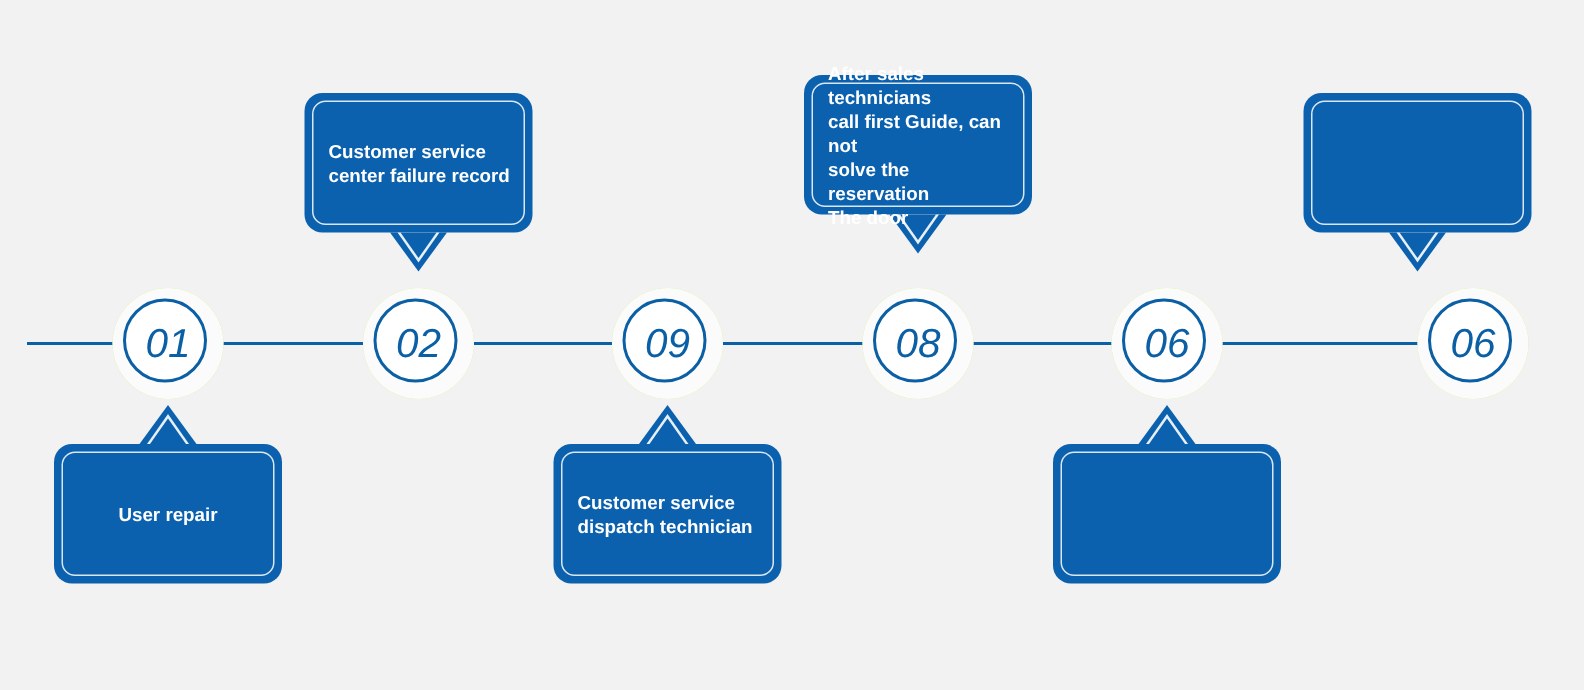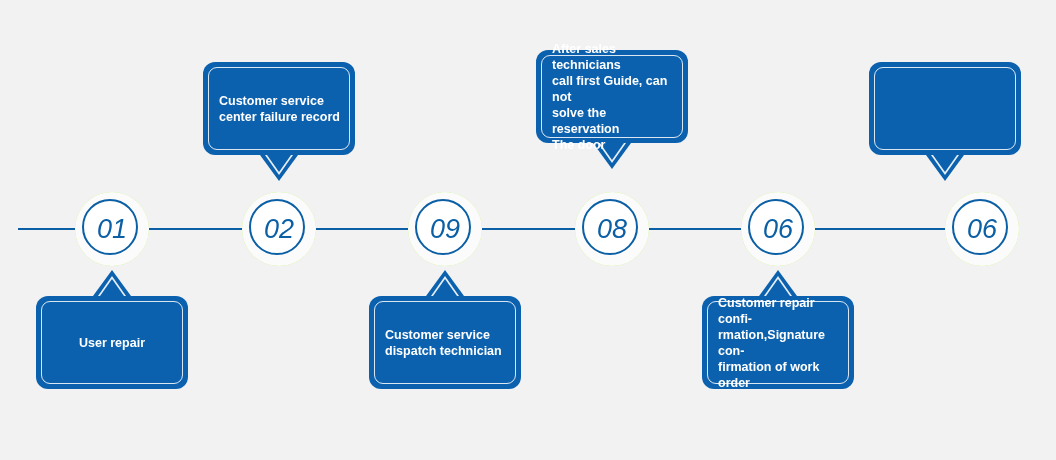--- a/index.html
+++ b/index.html
@@ -255,23 +255,20 @@
         <div class="txt">After sales technicians
 call first Guide, can not
 solve the reservation
 The door</div>
       </div>
       <div class="bubble below" style="left: 778px; top: 296px;">
         <div class="tail"></div>
         <div class="tail-outline"></div>
         <div class="tail-fill"></div>
         <div class="inner-outline"></div>
-        <div class="txt">Customer repair confi-
-rmation,Signature con-
-firmation of work order</div>
       </div>
       <div class="bubble above" style="left: 945px; top: 62px;">
         <div class="tail"></div>
         <div class="tail-outline"></div>
         <div class="tail-fill"></div>
         <div class="inner-outline"></div>
       </div>
     </div>
 </div>
 

